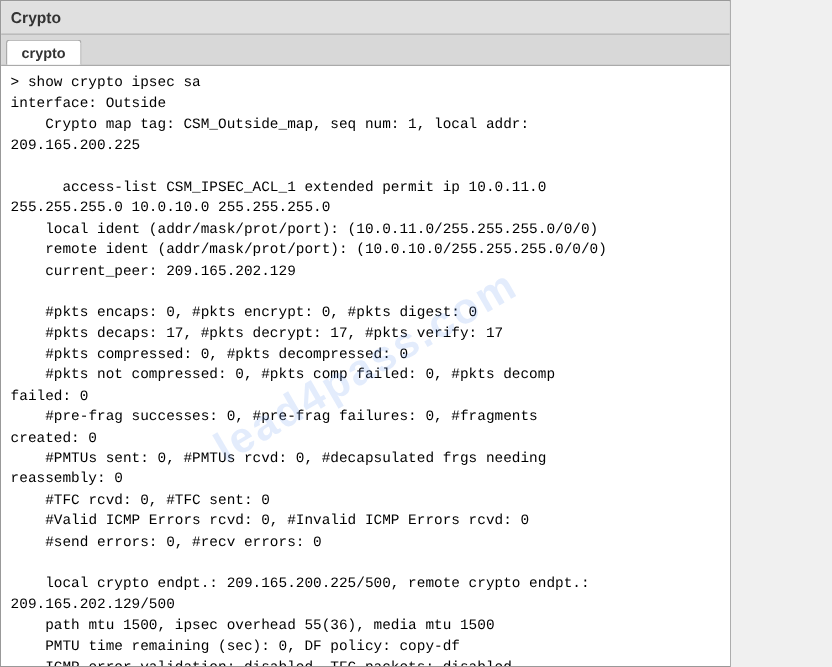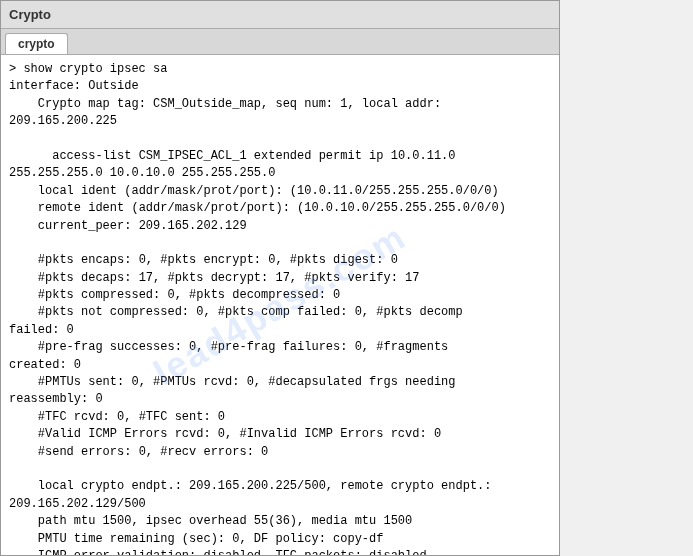--- a/index.html
+++ b/index.html
@@ -10,21 +10,21 @@
 
     body {
       width: 693px;
       height: 556px;
       background: #f0f0f0;
       font-family: Arial, sans-serif;
       overflow: hidden;
     }
 
     .window {
-      width: 560px;
+      width: 609px;
       height: 556px;
       background: #ffffff;
       border: 1px solid #999;
       display: flex;
       flex-direction: column;
     }
 
     .title-bar {
       background: #e0e0e0;
       border-bottom: 1px solid #aaa;

